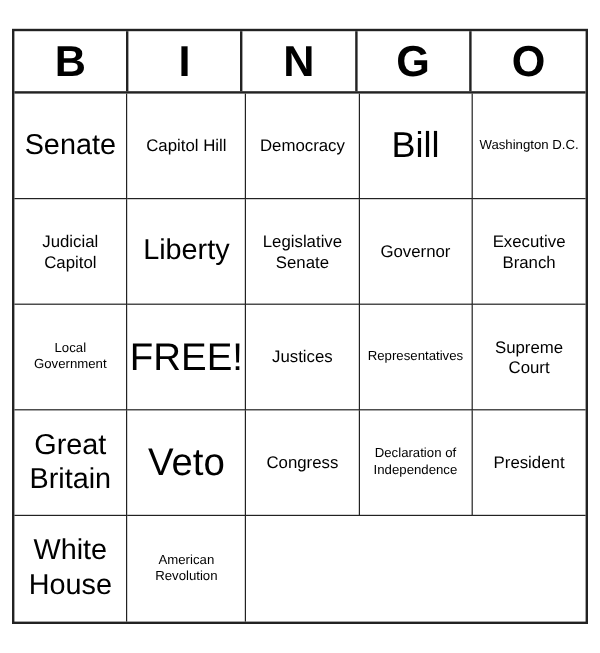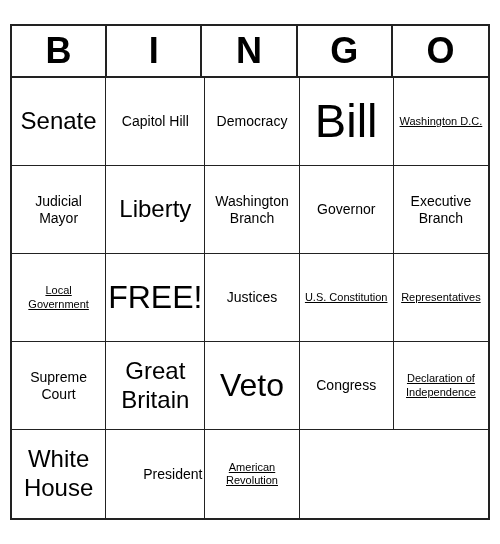--- a/index.html
+++ b/index.html
@@ -50,26 +50,26 @@
     .bingo-cell:nth-child(5n) {
       border-right: none;
     }
     .bingo-cell:nth-child(n+21) {
       border-bottom: none;
       justify-content: flex-end;
     }
     .bingo-cell span {
       display: block;
     }
-    .size-sm { font-size: 11px; text-decoration: underline; }
+    .size-sm { font-size: 11px; }
     .size-md { font-size: 14px; }
     .size-lg { font-size: 14px; }
     .size-xl { font-size: 24px; }
     .size-xxl { font-size: 32px; }
-    .size-xxxl { font-size: 47px; }
+    .size-xxxl { font-size: 30px; }
   </style>
 </head>
 <body>
 
 <div class="bingo-card">
   <div class="bingo-header">
   <div class="bingo-header-cell">B</div>
       <div class="bingo-header-cell">I</div>
       <div class="bingo-header-cell">N</div>
       <div class="bingo-header-cell">G</div>
@@ -85,67 +85,64 @@
       <div class="bingo-cell">
         <span class="size-md">Democracy</span>
       </div>
       <div class="bingo-cell">
         <span class="size-xxxl">Bill</span>
       </div>
       <div class="bingo-cell">
         <span class="size-sm">Washington D.C.</span>
       </div>
       <div class="bingo-cell">
-        <span class="size-lg">Judicial Mayor</span>
+        <span class="size-lg">Judicial Capitol</span>
       </div>
       <div class="bingo-cell">
         <span class="size-xl">Liberty</span>
       </div>
       <div class="bingo-cell">
-        <span class="size-md">Washington Branch</span>
+        <span class="size-md">Legislative Senate</span>
       </div>
       <div class="bingo-cell">
         <span class="size-lg">Governor</span>
       </div>
       <div class="bingo-cell">
         <span class="size-md">Executive Branch</span>
       </div>
       <div class="bingo-cell">
         <span class="size-sm">Local Government</span>
       </div>
       <div class="bingo-cell">
         <span class="size-xxl">FREE!</span>
       </div>
       <div class="bingo-cell">
         <span class="size-lg">Justices</span>
-      </div>
-      <div class="bingo-cell">
-        <span class="size-sm">U.S. Constitution</span>
       </div>
       <div class="bingo-cell">
         <span class="size-sm">Representatives</span>
       </div>
       <div class="bingo-cell">
         <span class="size-md">Supreme Court</span>
       </div>
       <div class="bingo-cell">
         <span class="size-xl">Great Britain</span>
       </div>
       <div class="bingo-cell">
         <span class="size-xxl">Veto</span>
       </div>
       <div class="bingo-cell">
         <span class="size-lg">Congress</span>
       </div>
       <div class="bingo-cell">
         <span class="size-sm">Declaration of Independence</span>
       </div>
       <div class="bingo-cell">
-        <span class="size-xl">White House</span>
+        <span class="size-lg">President</span>
       </div>
       <div class="bingo-cell">
-        <span class="size-lg">President</span>
+        <span class="size-xl">White House</span>
       </div>
       <div class="bingo-cell">
         <span class="size-sm">American Revolution</span>
       </div>
     </div>
 </div>
 
 </body></html>

